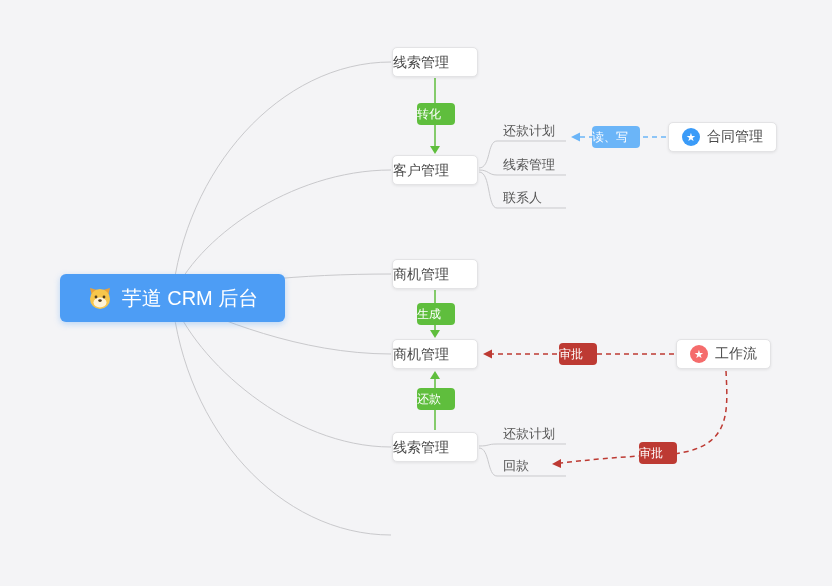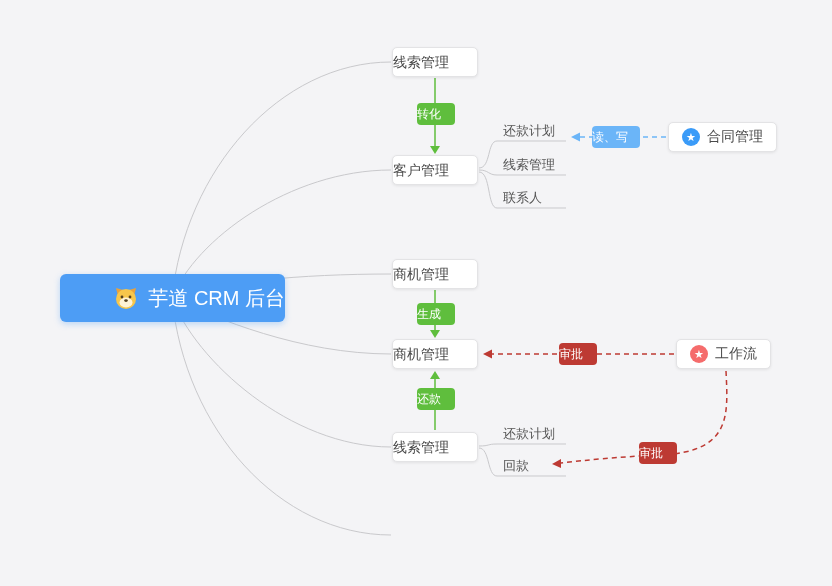--- a/index.html
+++ b/index.html
@@ -8,21 +8,21 @@
   .canvas{position:relative;width:832px;height:586px;background:var(--bg,#f4f4f6);overflow:hidden}
   svg.wires{position:absolute;left:0;top:0;width:832px;height:586px}
   .wire{fill:none;stroke:var(--canvas-line,#c9c9cc);stroke-width:1}
   .wire-green{fill:none;stroke:var(--green,#5fbe3d);stroke-width:1.5}
   .wire-blue{fill:none;stroke:var(--blue-badge,#6bb5f8);stroke-width:1.5;stroke-dasharray:5 4}
   .wire-red{fill:none;stroke:var(--red,#bd3a33);stroke-width:1.5;stroke-dasharray:5 4}
   .ah-green{fill:var(--green,#5fbe3d)}
   .ah-blue{fill:var(--blue-badge,#6bb5f8)}
   .ah-red{fill:var(--red,#bd3a33)}
   .m-node{position:absolute;width:86px;height:30px;background:var(--node-bg,#fff);border:1px solid var(--node-border,#e3e3e5);border-radius:5px;box-shadow:0 1px 3px rgba(0,0,0,.08);font-size:14px;color:var(--node-text,#4a4a4a);line-height:28px;white-space:nowrap}
-  .root-node{position:absolute;left:60px;top:274px;width:225px;height:48px;background:var(--root-bg,#4d9df5);border-radius:6px;color:var(--root-text,#fff);display:flex;align-items:center;justify-content:flex-end;gap:9px;font-size:20px;font-weight:500;box-shadow:0 2px 6px rgba(77,157,245,.35);white-space:nowrap}
+  .root-node{position:absolute;left:60px;top:274px;width:225px;height:48px;background:var(--root-bg,#4d9df5);border-radius:6px;color:var(--root-text,#fff);display:flex;align-items:center;justify-content:center;gap:9px;font-size:20px;font-weight:500;box-shadow:0 2px 6px rgba(77,157,245,.35);white-space:nowrap}
   .root-icon{display:flex;align-items:center}
   .badge{position:absolute;height:22px;width:38px;border-radius:4px;color:#fff;font-size:12px;line-height:22px;white-space:nowrap}
   .badge-green{background:var(--green,#5fbe3d)}
   .badge-blue{background:var(--blue-badge,#6bb5f8);width:48px}
   .badge-red{background:var(--red,#bd3a33)}
   .side-node{position:absolute;height:30px;background:var(--node-bg,#fff);border:1px solid var(--node-border,#e3e3e5);border-radius:5px;box-shadow:0 1px 3px rgba(0,0,0,.08);display:flex;align-items:center;gap:7px;padding:0 13px;font-size:14px;color:var(--node-text,#4a4a4a);white-space:nowrap}
   .star-circle{width:18px;height:18px;border-radius:50%;color:#fff;font-size:11px;line-height:18px;text-align:center;flex:none}
   .star-blue{background:var(--perm-icon,#3a9bf8)}
   .star-red{background:var(--flow-icon,#f56c6c)}
   .child-label{position:absolute;font-size:13px;color:#555;height:18px;line-height:18px;white-space:nowrap}

